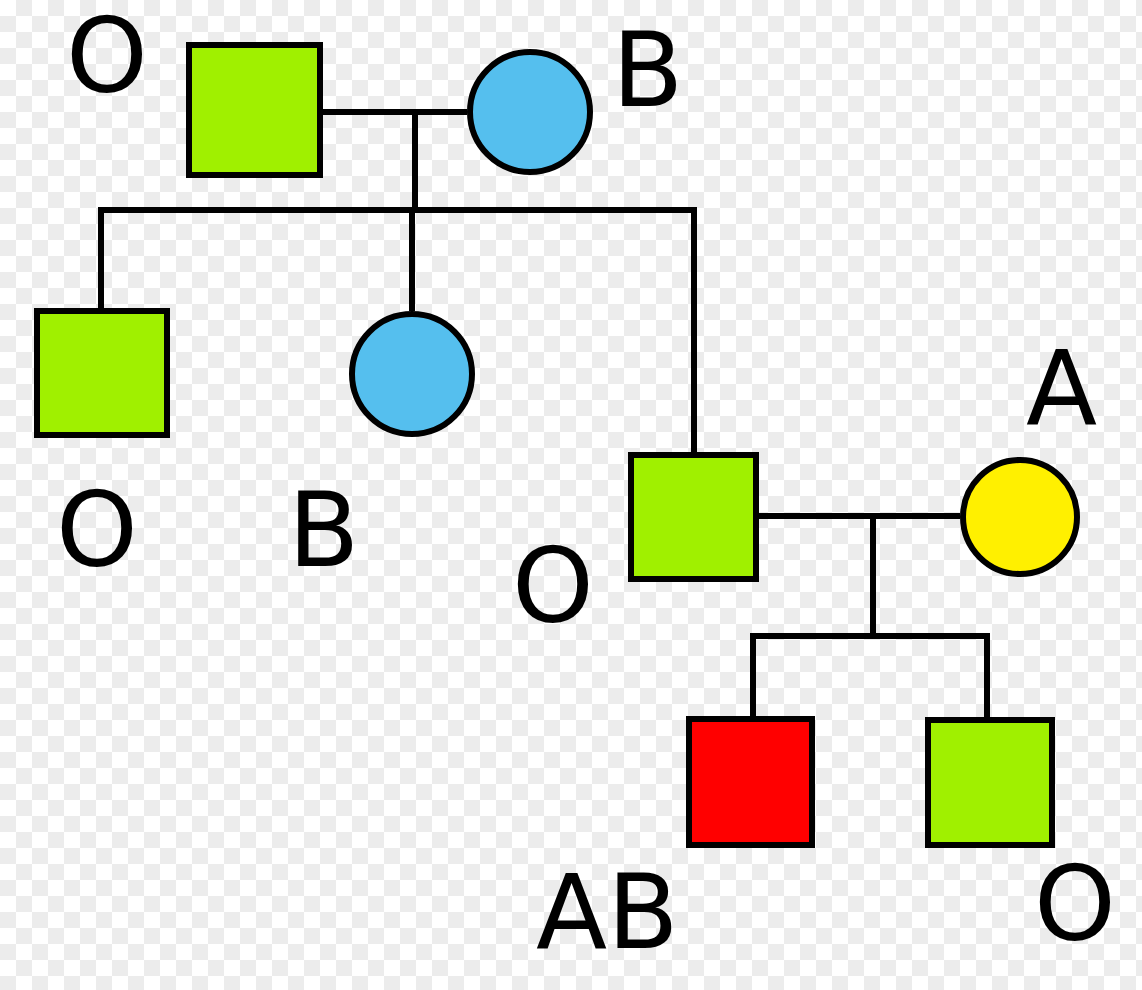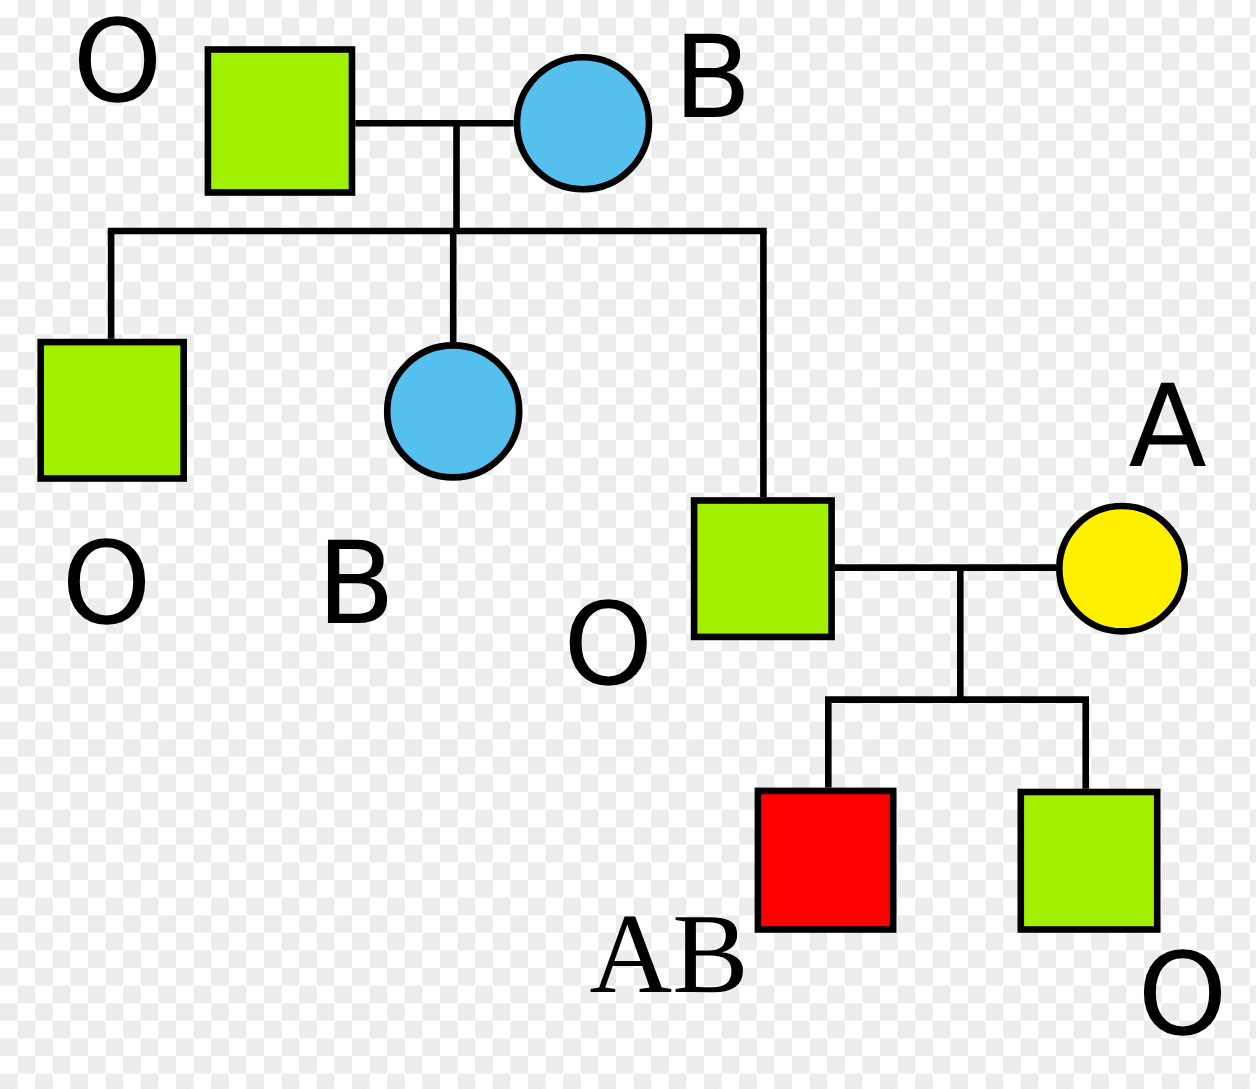--- a/index.html
+++ b/index.html
@@ -69,15 +69,15 @@
   </svg>
 </div>
 
 <div id="label-layer">
     <div class="lbl" style="left: 66px; top: 4px; font-size: 104px;">O</div>
     <div class="lbl" style="left: 612px; top: 18px; font-size: 104px;">B</div>
     <div class="lbl" style="left: 56px; top: 478px; font-size: 104px;">O</div>
     <div class="lbl" style="left: 288px; top: 478px; font-size: 104px;">B</div>
     <div class="lbl" style="left: 512px; top: 534px; font-size: 104px;">O</div>
     <div class="lbl" style="left: 1026px; top: 336px; font-size: 104px;">A</div>
-    <div class="lbl" style="left: 536px; top: 816px; font-size: 104px; font-family: Liberation Serif, serif;">AB</div>
+    <div class="lbl" style="left: 536px; top: 860px; font-size: 104px;">AB</div>
     <div class="lbl" style="left: 1034px; top: 852px; font-size: 104px;">O</div>
   </div>
 
 </body></html>

